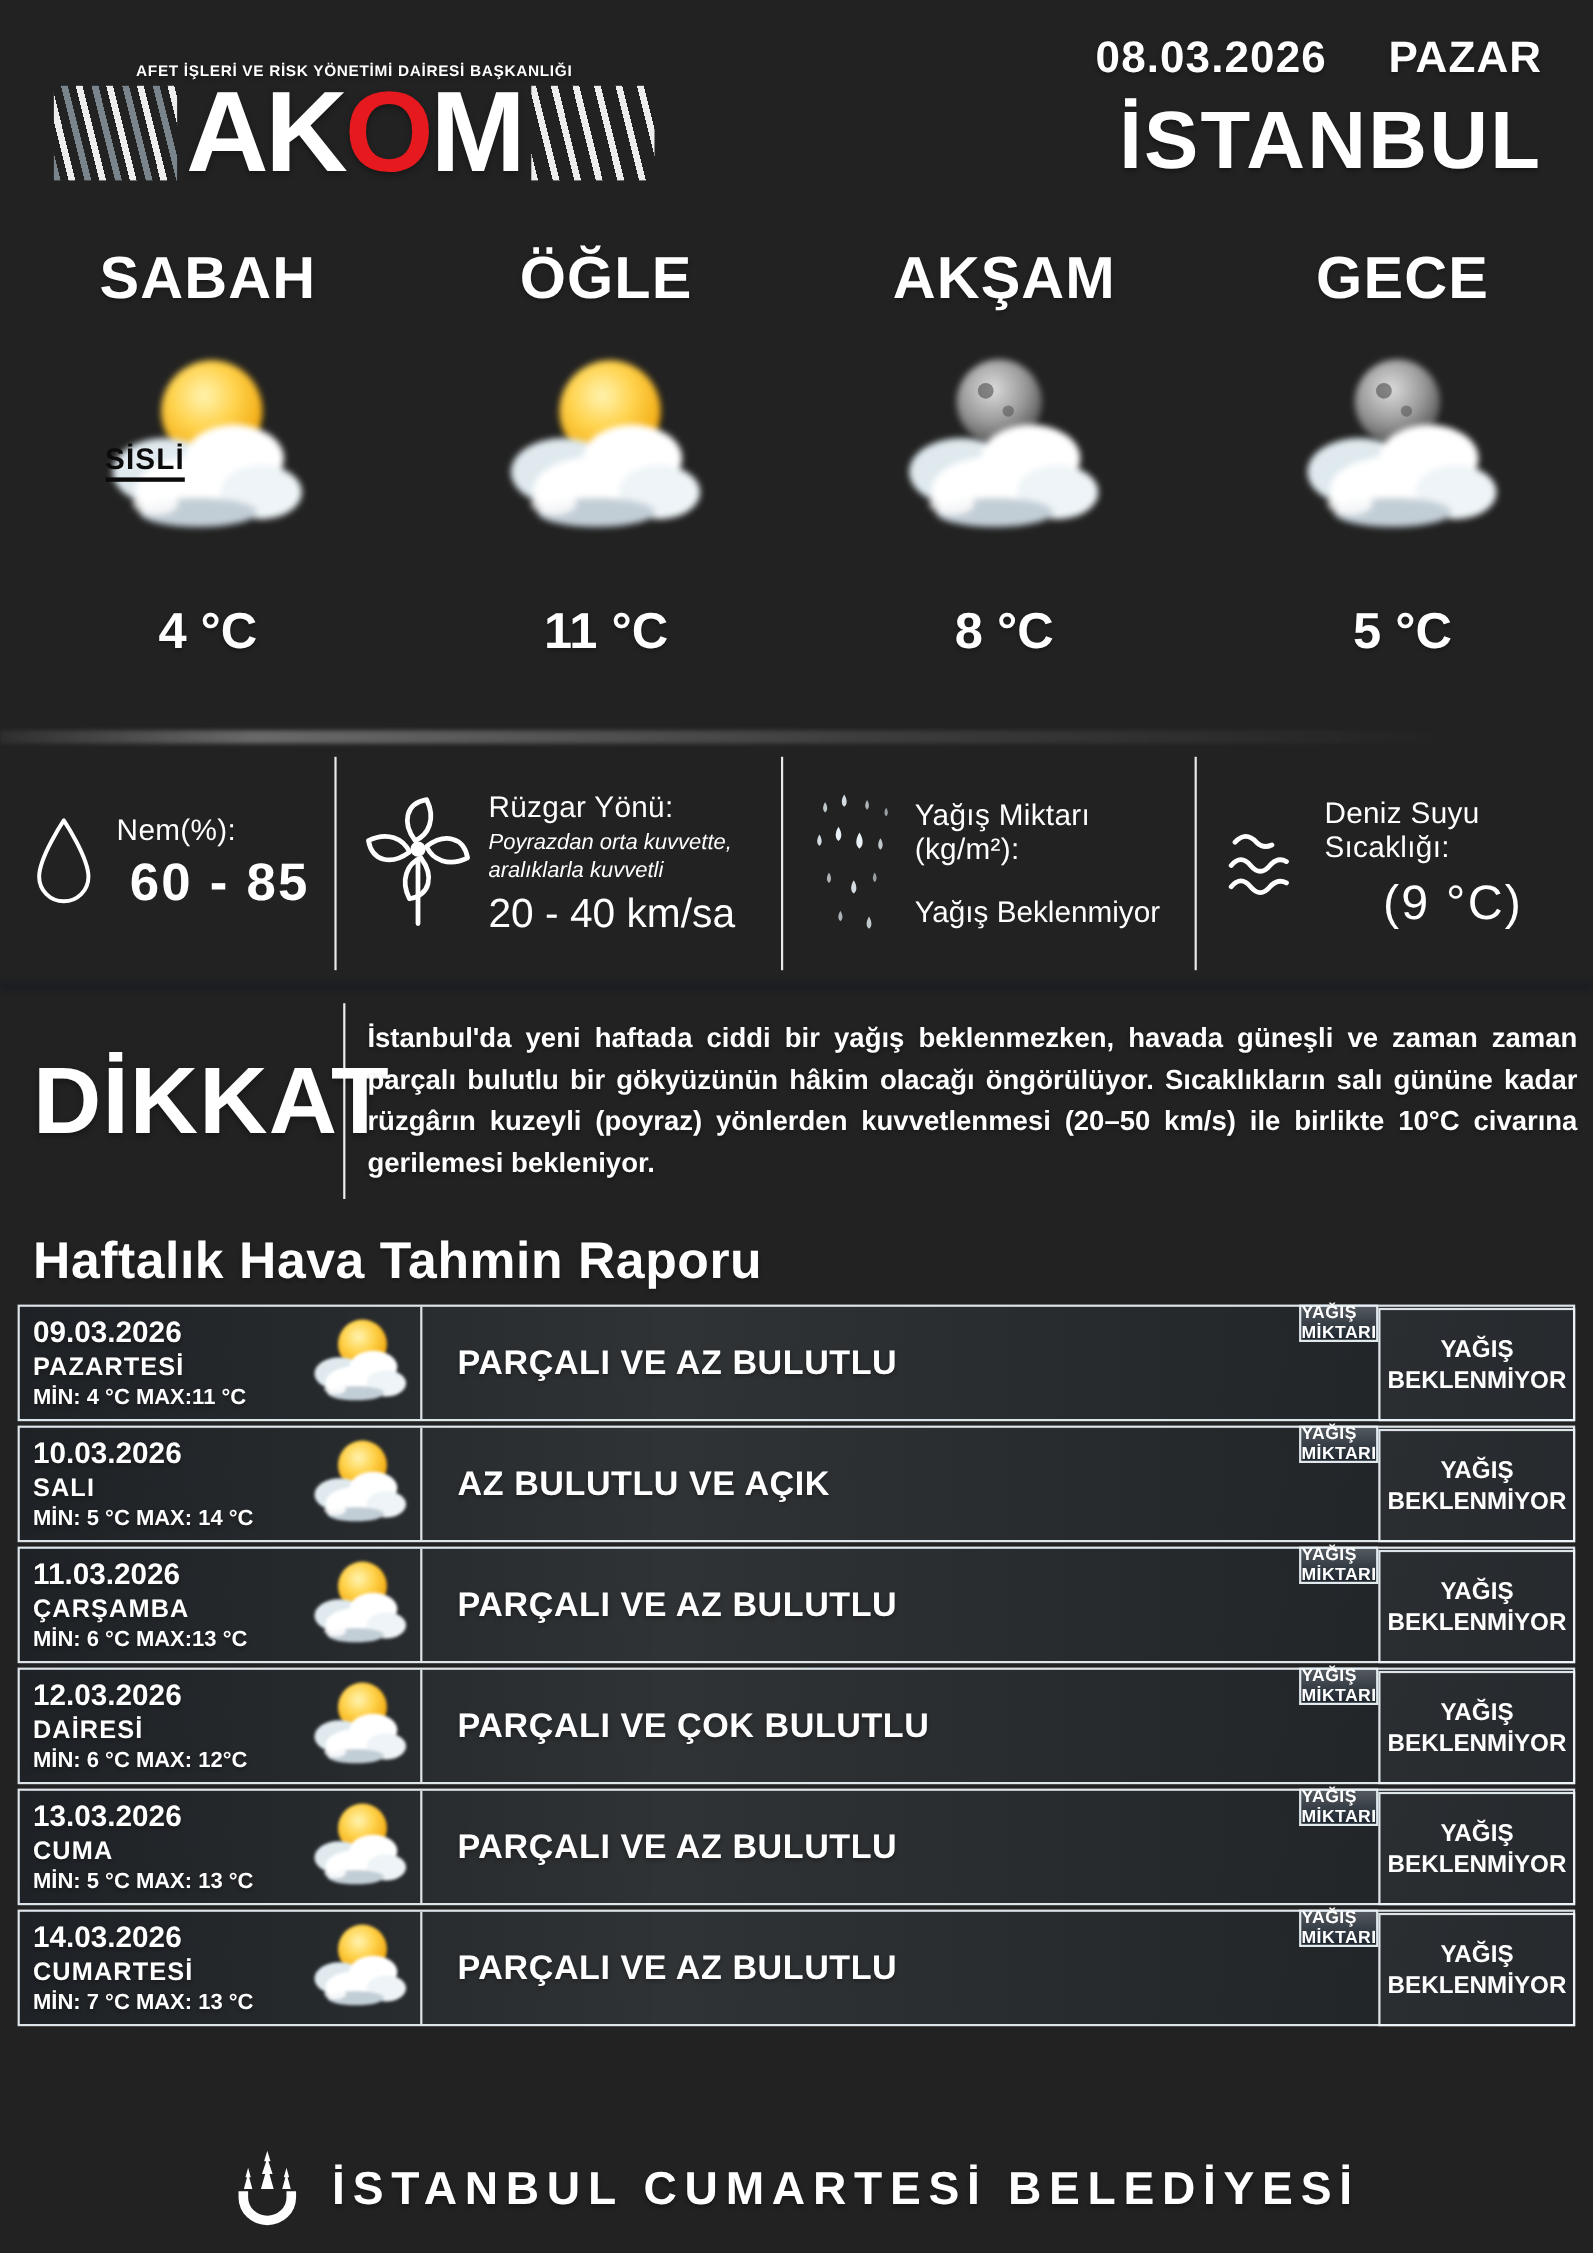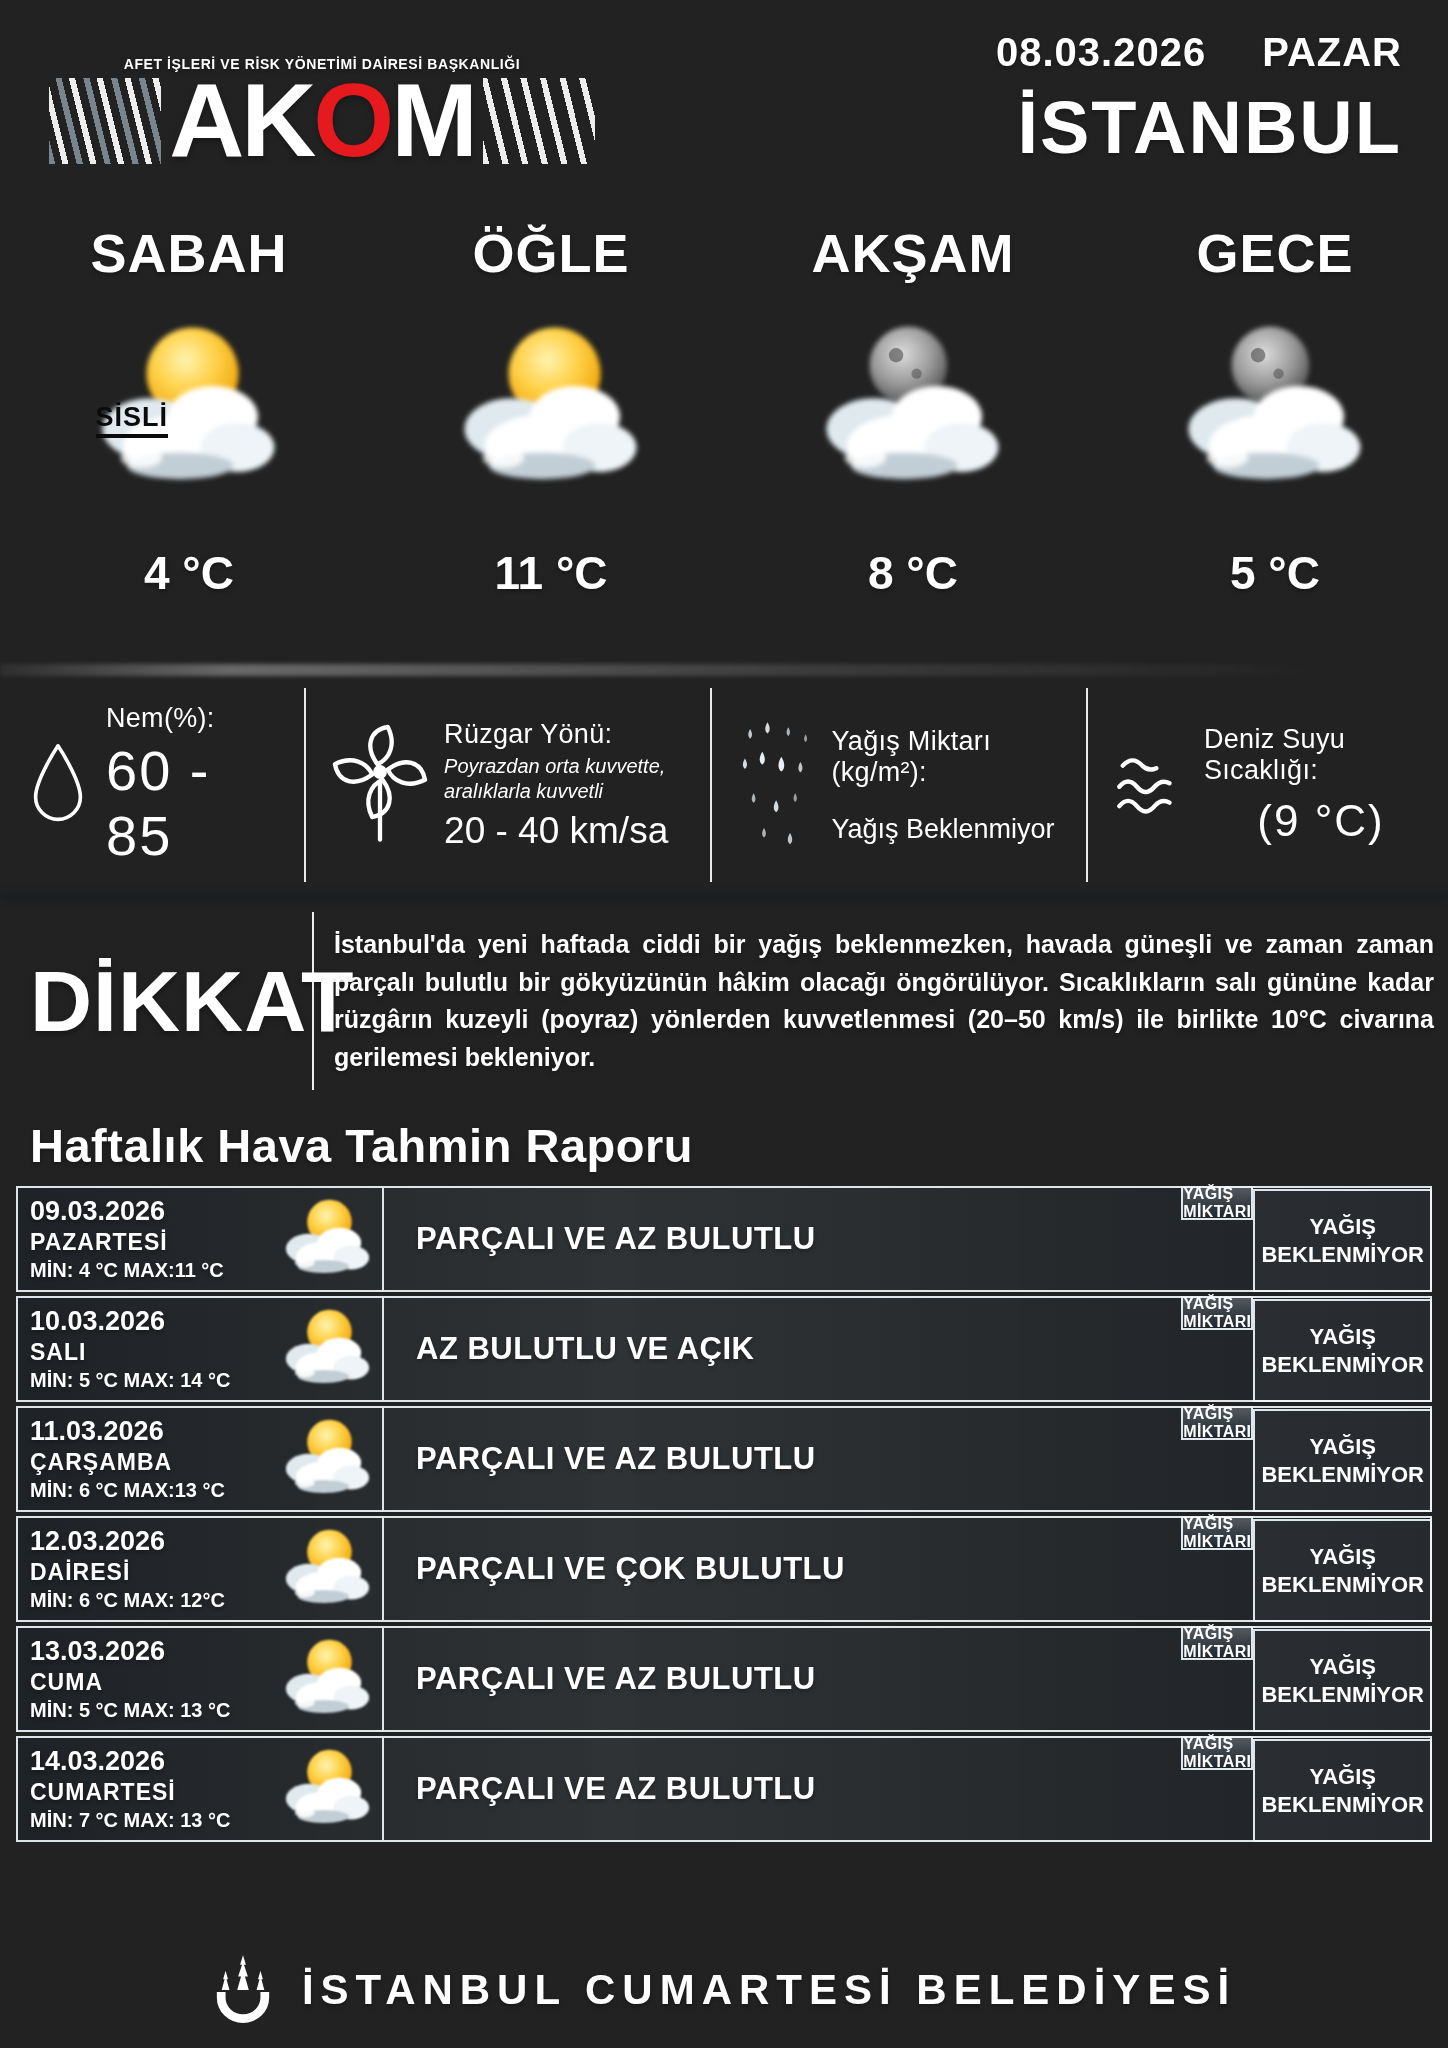--- a/index.html
+++ b/index.html
@@ -42,21 +42,21 @@
   .wicon{width:215px;height:190px;}
   .sisli{position:absolute;left:14px;top:118px;color:#0b0b0b;font-size:27px;font-weight:800;letter-spacing:1px;border-bottom:4px solid #0b0b0b;padding-bottom:1px;}
   .p-temp{font-size:46px;font-weight:700;margin-top:12px;}
 
   
   .metrics{position:absolute;top:688px;left:0;right:0;height:194px;display:grid;grid-template-columns:21% 28% 26% 25%;}
   .metric{position:relative;display:flex;align-items:center;padding:0 10px 0 26px;gap:16px;}
   .metric + .metric{border-left:2px solid rgba(255,255,255,.9);}
   .micon{flex:0 0 auto;}
   .m-label{font-size:27px;font-weight:400;letter-spacing:.3px;}
-  .m-big{font-size:56px;font-weight:400;margin-top:4px;letter-spacing:2px;}
+  .m-big{font-size:48px;font-weight:700;margin-top:4px;letter-spacing:2px;margin-left:12px;}
   .m-desc{font-size:20px;line-height:1.25;margin-top:4px;font-style:italic;}
   .m-mid{font-size:37px;margin-top:6px;}
   .m-val{font-size:27px;margin-top:26px;}
   .m-sea{font-size:44px;margin-top:10px;text-align:center;letter-spacing:2px;}
 
   
   .alert{position:absolute;top:912px;left:30px;right:8px;display:flex;align-items:center;}
   .alert-title{width:282px;font-size:86px;font-weight:900;letter-spacing:1px;flex:0 0 auto;text-shadow:0 3px 6px rgba(0,0,0,.35);}
   .alert-divider{width:2px;height:178px;background:rgba(255,255,255,.92);flex:0 0 auto;}
   .alert-text{flex:1;font-size:25px;font-weight:600;line-height:1.5;text-align:justify;padding:0 6px 0 20px;}

